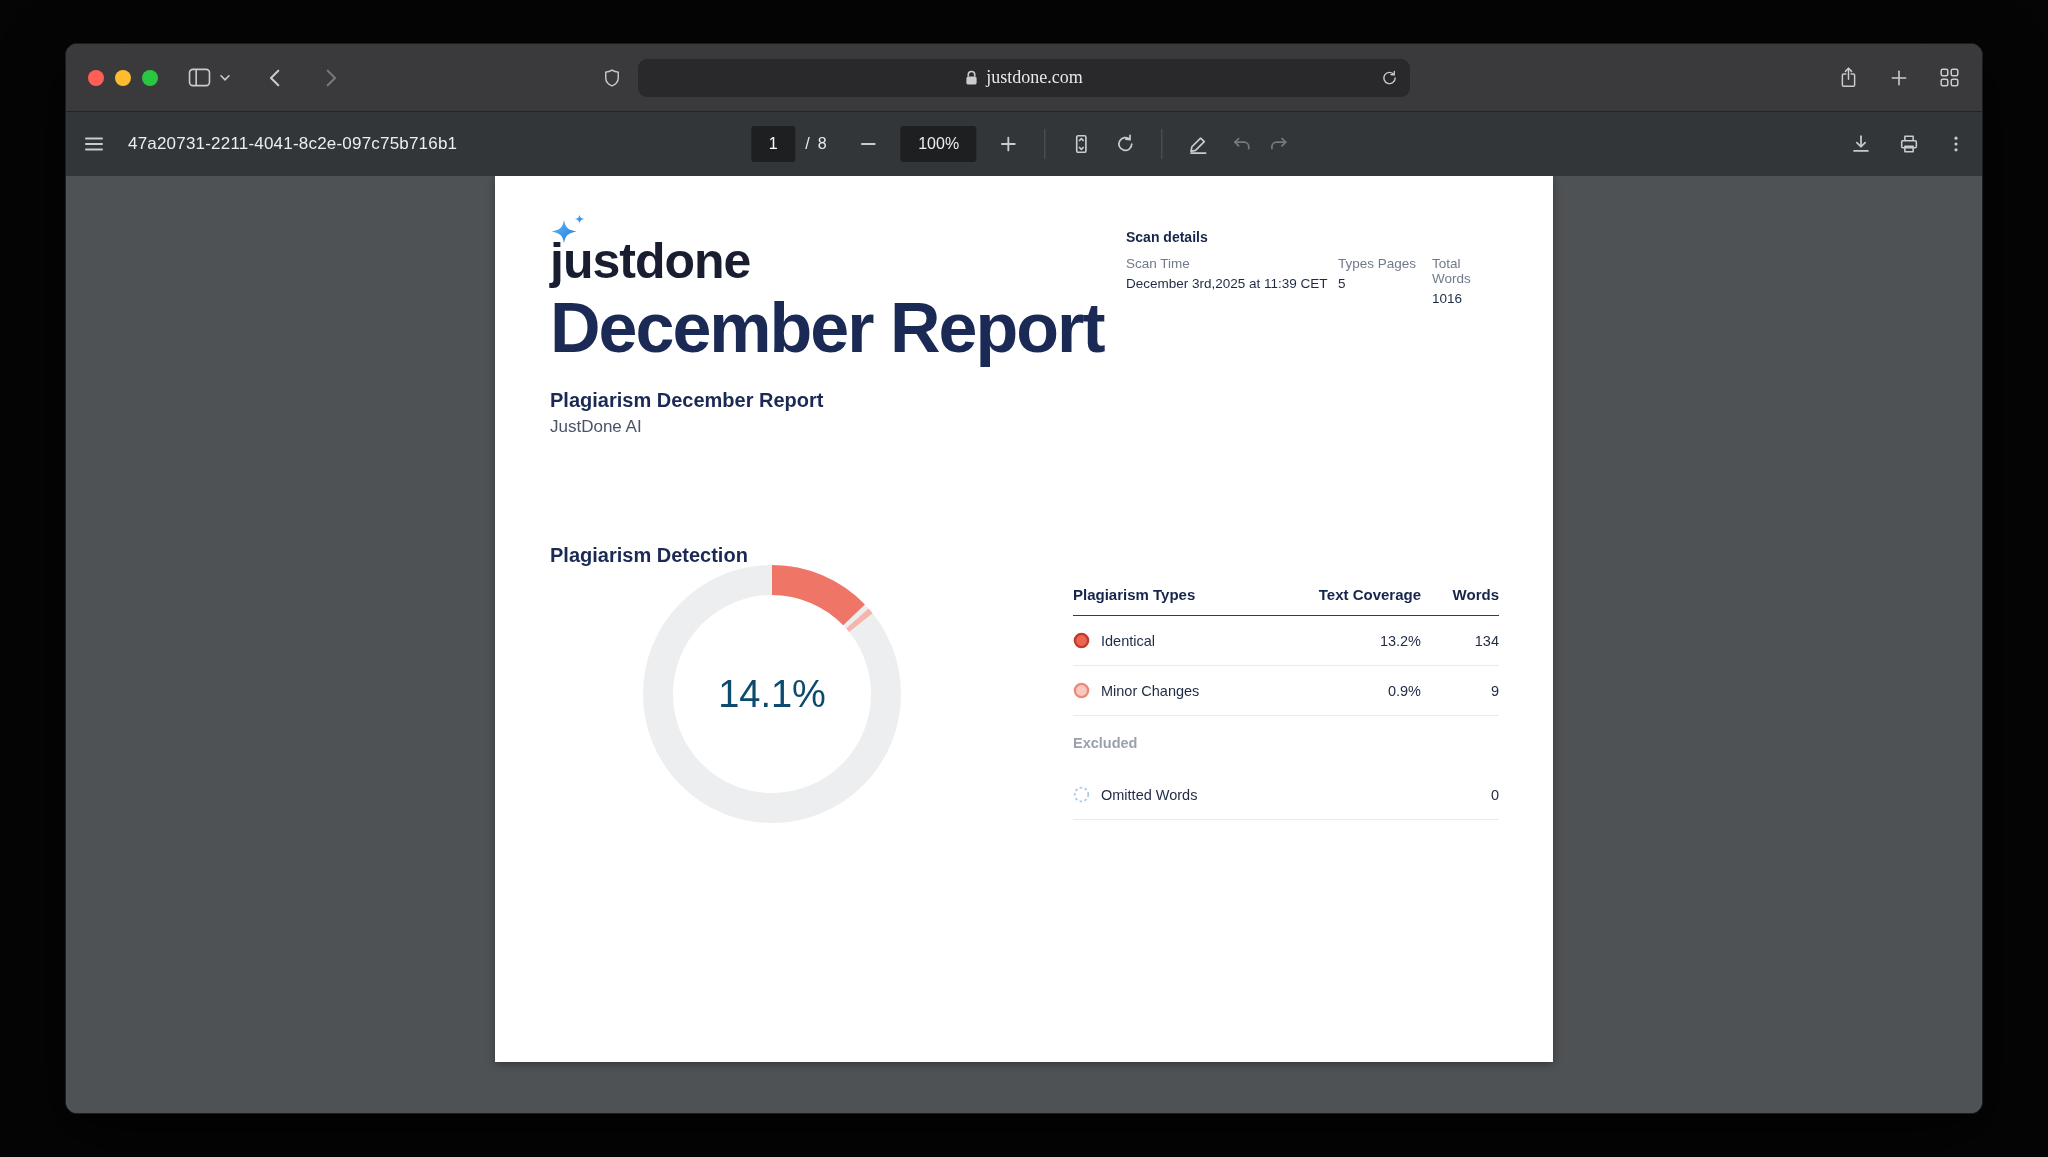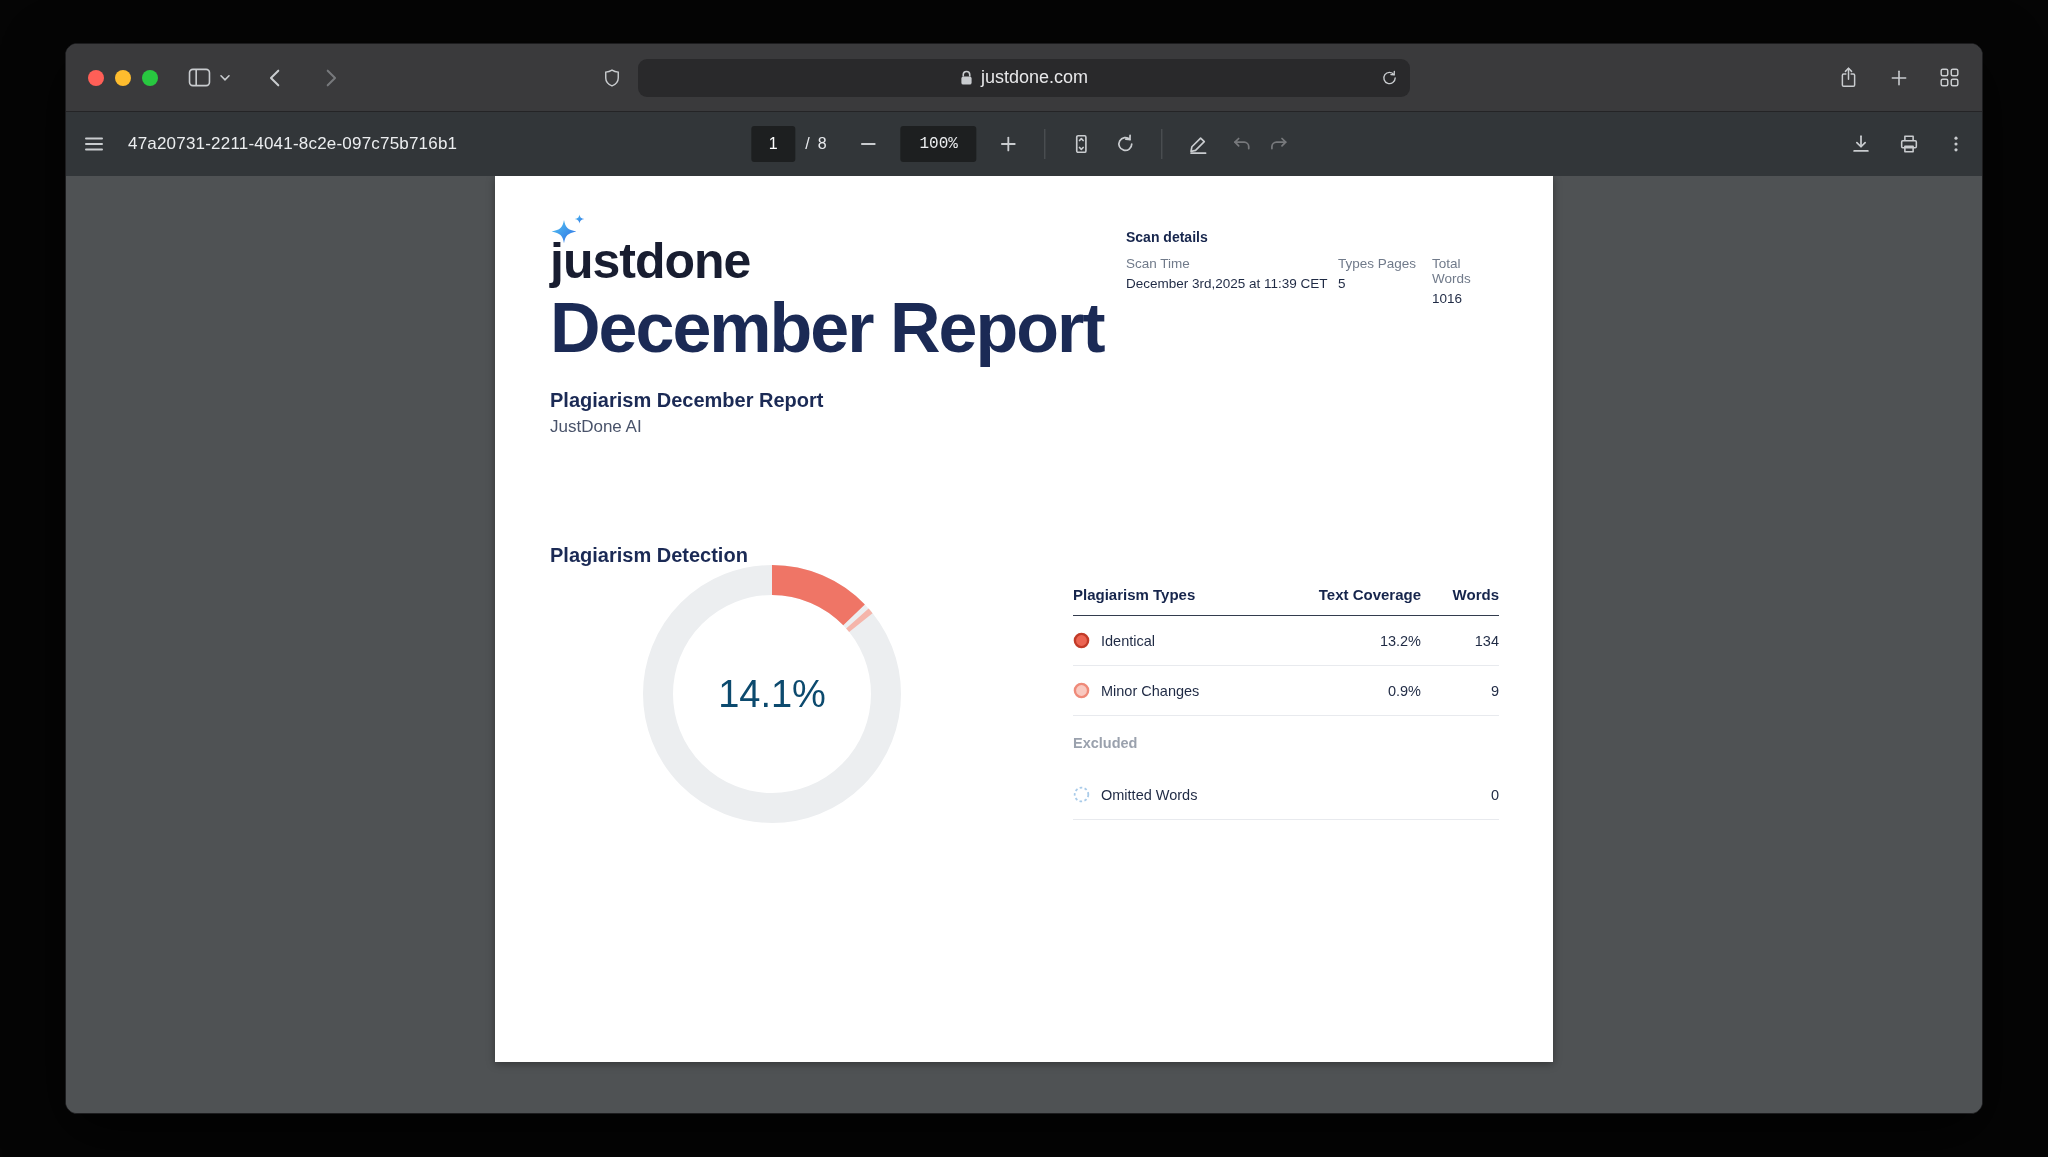--- a/index.html
+++ b/index.html
@@ -23,36 +23,36 @@
   .ic { color:#c9cccf; display:inline-flex; align-items:center; justify-content:center; }
   .ic.dim { color:#77797c; }
   .ic svg { display:block; }
 
   .sidebar-group { display:flex; align-items:center; gap:8px; margin-right:34px; }
   .nav-back { margin-right:32px; }
   .nav-fwd { margin-right:0; }
   .shield-wrap { margin-left:auto; margin-right:16px; }
 
   .url-field { height:38px; background:#29292b; border-radius:9px; position:relative;
-    display:flex; align-items:center; justify-content:center; gap:8px; }
+    display:flex; align-items:center; justify-content:center; gap:8px;font-family:Liberation Serif, serif; }
   .url-text { color:#e8e8ea; font-size:18px; }
   .refresh-wrap { position:absolute; right:12px; top:50%; transform:translateY(-50%); }
 
   
   .pdf-bar { height:64px; flex-shrink:0; background:#323639; display:flex; align-items:center;
     padding:0 16px; position:relative; color:#e8eaed; }
   .pdf-title { font-size:17px; font-weight:500; color:#eceef0; letter-spacing:.2px; margin-left:22px; white-space:nowrap; }
   .pdf-center { position:absolute; left:50%; top:0; height:100%; transform:translateX(-50%);
     display:flex; align-items:center; }
   .page-box { min-width:44px; height:36px; background:#1d1f20; border-radius:3px; color:#fff;
     font-size:16px; display:flex; align-items:center; justify-content:center; padding:0 8px; }
   .page-sep { font-size:16px; color:#e8eaed; margin:0 8px 0 10px; }
   .page-total { font-size:16px; color:#e8eaed; }
   .zoom-box { min-width:76px; height:36px; background:#1d1f20; border-radius:3px; color:#eceef0;
-    font-size:16px; display:flex; align-items:center; justify-content:center; margin:0 14px;font-family:Liberation Mono, monospace; }
+    font-size:16px; display:flex; align-items:center; justify-content:center; margin:0 14px; }
   .vdiv { width:1px; height:30px; background:#54585c; margin:0 18px; }
   .tool-btn { width:36px; height:36px; display:flex; align-items:center; justify-content:center; border-radius:50%; }
   .pdf-right { margin-left:auto; display:flex; align-items:center; gap:26px; }
   .sp24 { width:24px; } .sp8 { width:8px; }
 
   
   .content { flex:1; background:#4f5254; display:flex; justify-content:center; align-items:flex-start; overflow:hidden; }
   .page { position:relative; width:1058px; height:886px; background:#ffffff; 
     box-shadow:0 2px 8px rgba(0,0,0,.35); }
 

